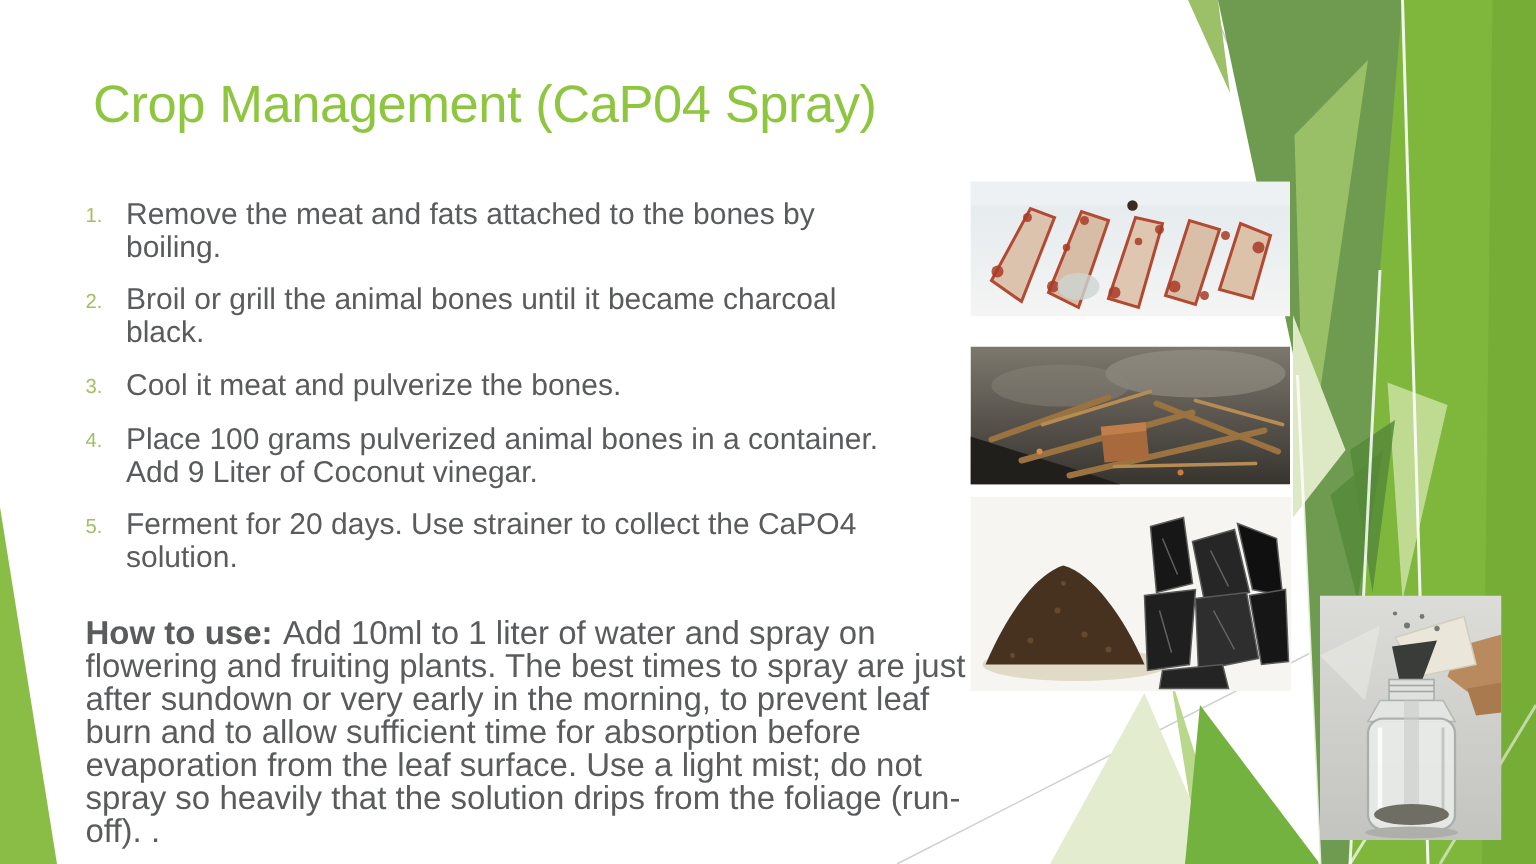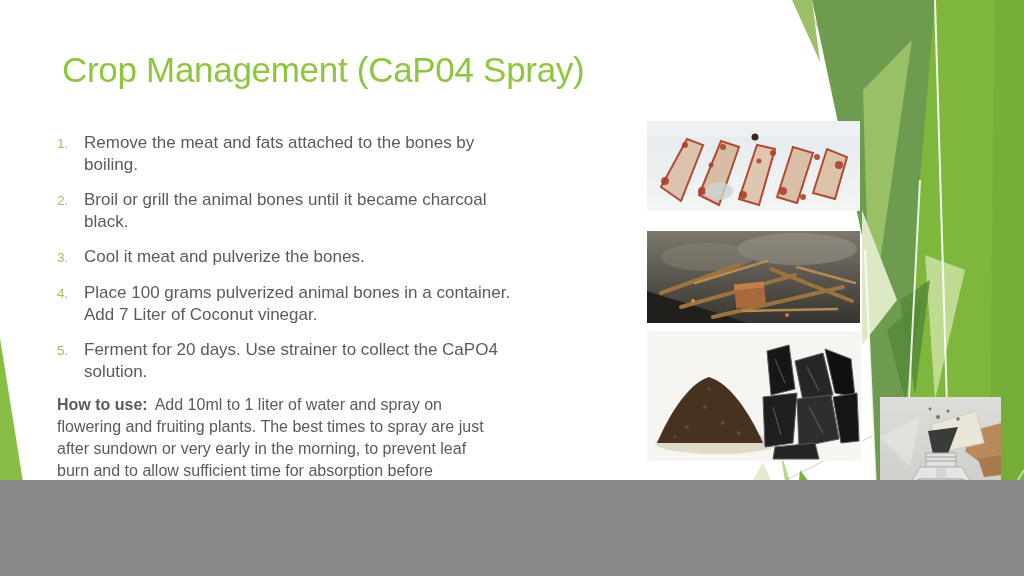--- a/index.html
+++ b/index.html
@@ -1,18 +1,18 @@
 <!DOCTYPE html>
 <html style="--title-green: #8fc63f; --number-green: #a2bf63; --body-gray: #595b5c; --accent-bright-green: #7eb73b; --accent-olive-green: #6f9b50; --accent-light-green: #a9cc77; --accent-pale-green: #dde9c4;"><head>
 <meta charset="utf-8">
 <style>
   html,body{margin:0;padding:0;background:#888;}
   #slide{
     position:relative;
-    width:1024px;height:480px;
+    width:1024px;height:576px;
     background:#ffffff;
     overflow:hidden;
     font-family:"Liberation Sans", sans-serif;
     margin:0 auto;
   }
   #decor{position:absolute;left:0;top:0;z-index:0;}
   .photo{position:absolute;z-index:2;display:block;}
   #title{
     position:absolute;left:62px;top:50px;z-index:3;
     font-size:35px;font-weight:400;letter-spacing:-0.3px;
@@ -24,28 +24,28 @@
     width:620px;list-style:none;margin:0;padding:0;
   }
   .step{display:flex;align-items:flex-start;margin:0 0 13px 0;}
   .step-num{
     flex:0 0 27px;width:27px;
     font-size:13.5px;line-height:22px;padding-top:1px;
     color:var(--number-green,#a2bf63);
   }
   .step-text{
     flex:1;
-    font-size:17px;line-height:22px;
+    font-size:20px;line-height:22px;
     color:var(--body-gray,#595b5c);
     white-space:pre-line;
   }
   #howto{
-    position:absolute;left:57px;top:394px;z-index:3;
+    position:absolute;left:57px;top:411px;z-index:3;
     width:648px;margin:0;
-    font-size:16px;line-height:22px;
+    font-size:22px;line-height:22px;
     color:var(--body-gray,#595b5c);
   }
   #howto .howto-label{font-weight:bold;}
   #howto .howto-text{white-space:pre-line;margin-left:7px;}
 </style>
 </head>
 <body>
 
 <div id="slide">
 
@@ -94,21 +94,21 @@
       <span class="step-text">Broil or grill the animal bones until it became charcoal
 black.</span>
     </li>
     <li class="step">
       <span class="step-num">3.</span>
       <span class="step-text">Cool it meat and pulverize the bones.</span>
     </li>
     <li class="step">
       <span class="step-num">4.</span>
       <span class="step-text">Place 100 grams pulverized animal bones in a container.
-Add 7 Liter of Coconut vinegar.</span>
+Add 9 Liter of Coconut vinegar.</span>
     </li>
     <li class="step">
       <span class="step-num">5.</span>
       <span class="step-text">Ferment for 20 days. Use strainer to collect the CaPO4
 solution.</span>
     </li>
   </ol>
 
   <p id="howto"><span class="howto-label">How to use:</span><span class="howto-text">Add 10ml to 1 liter of water and spray on
 flowering and fruiting plants. The best times to spray are just

